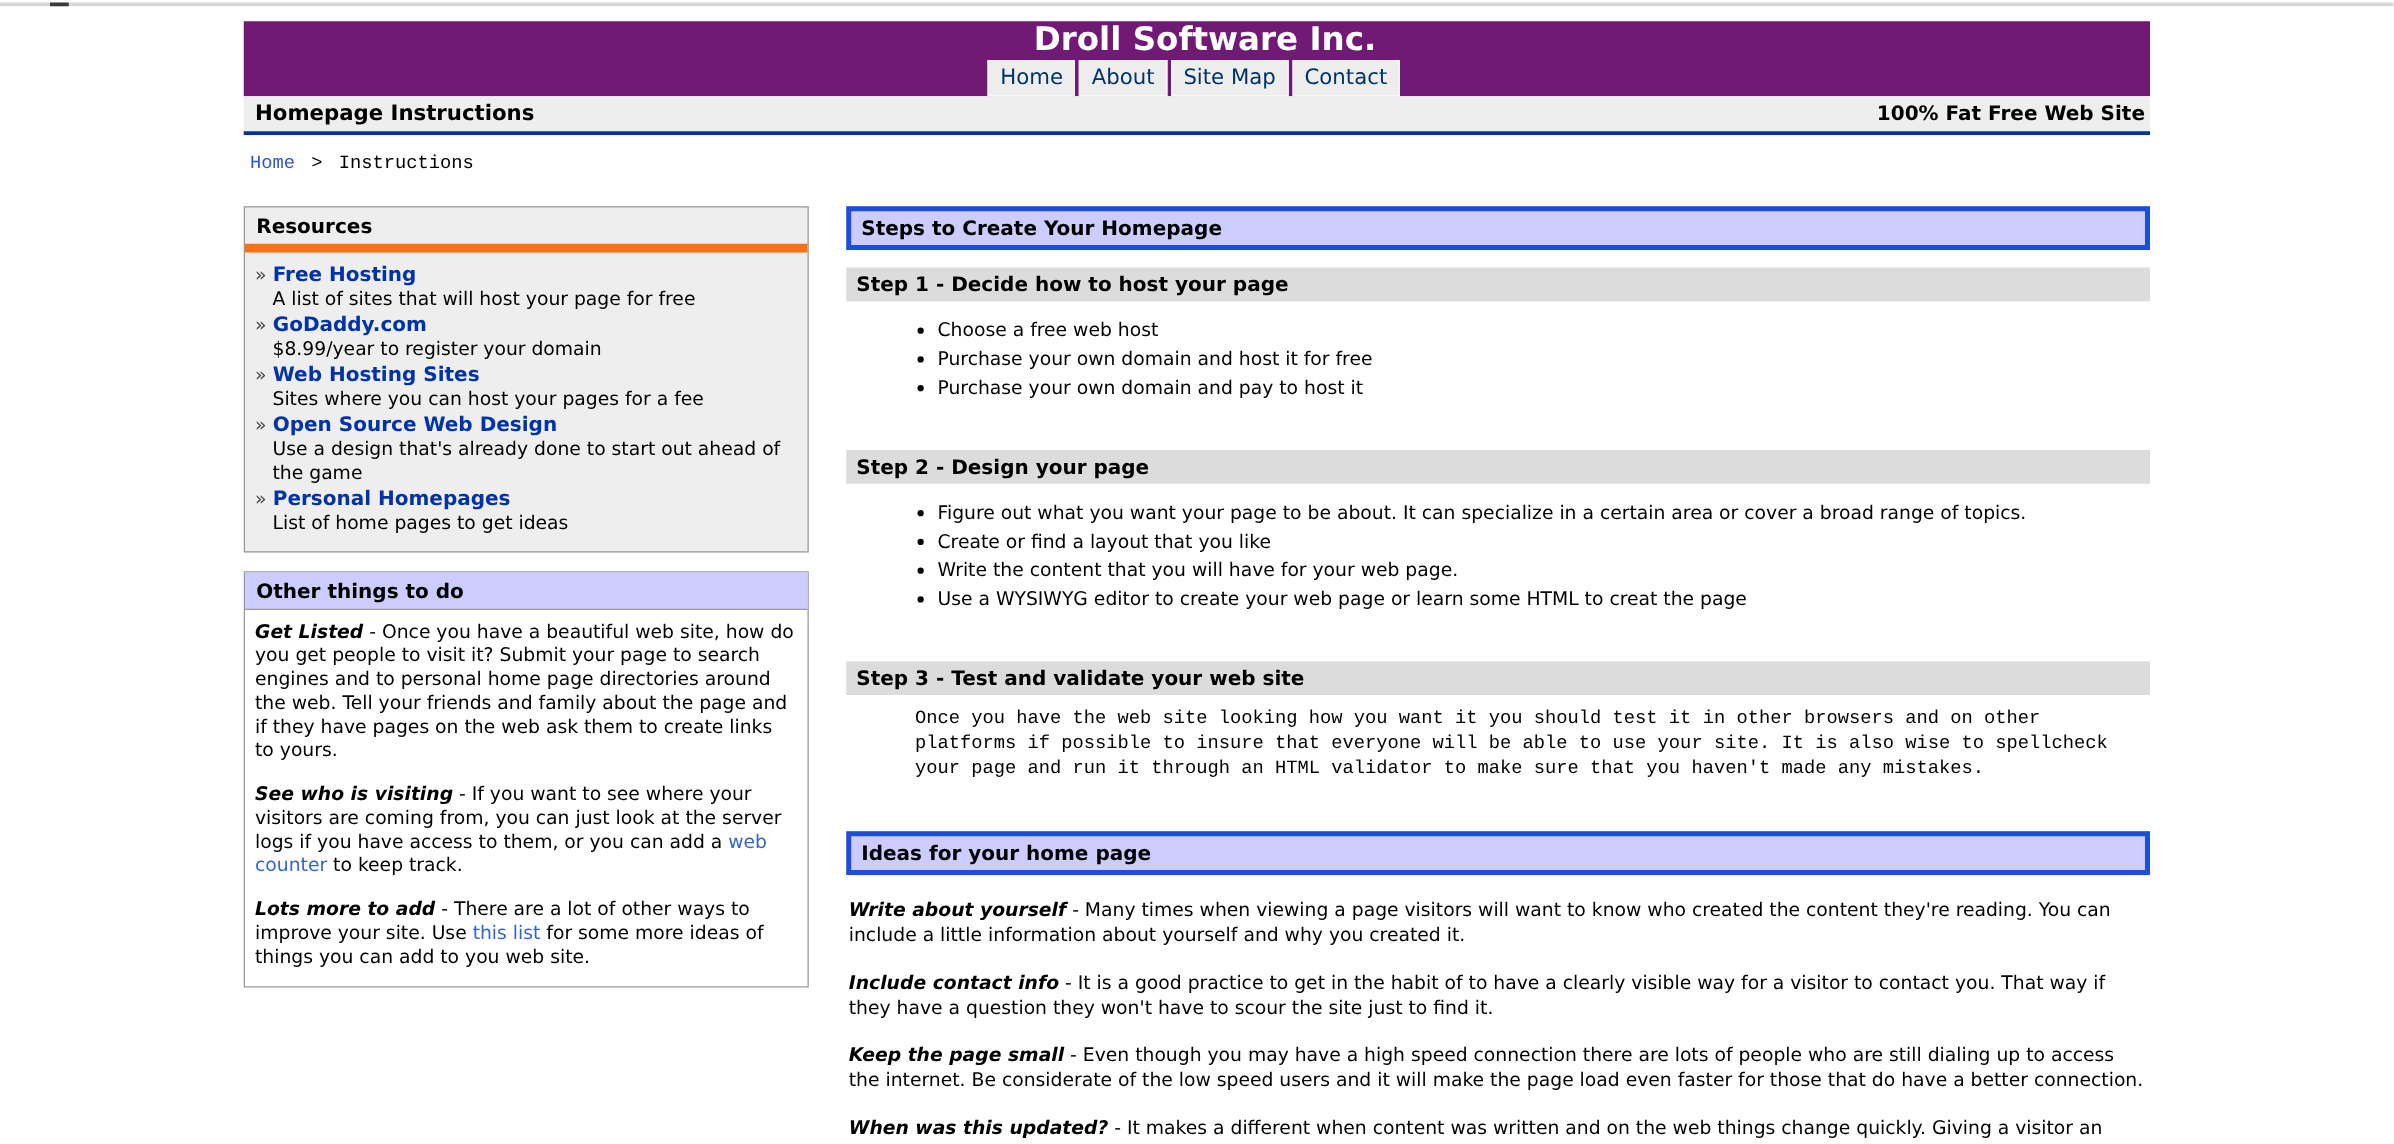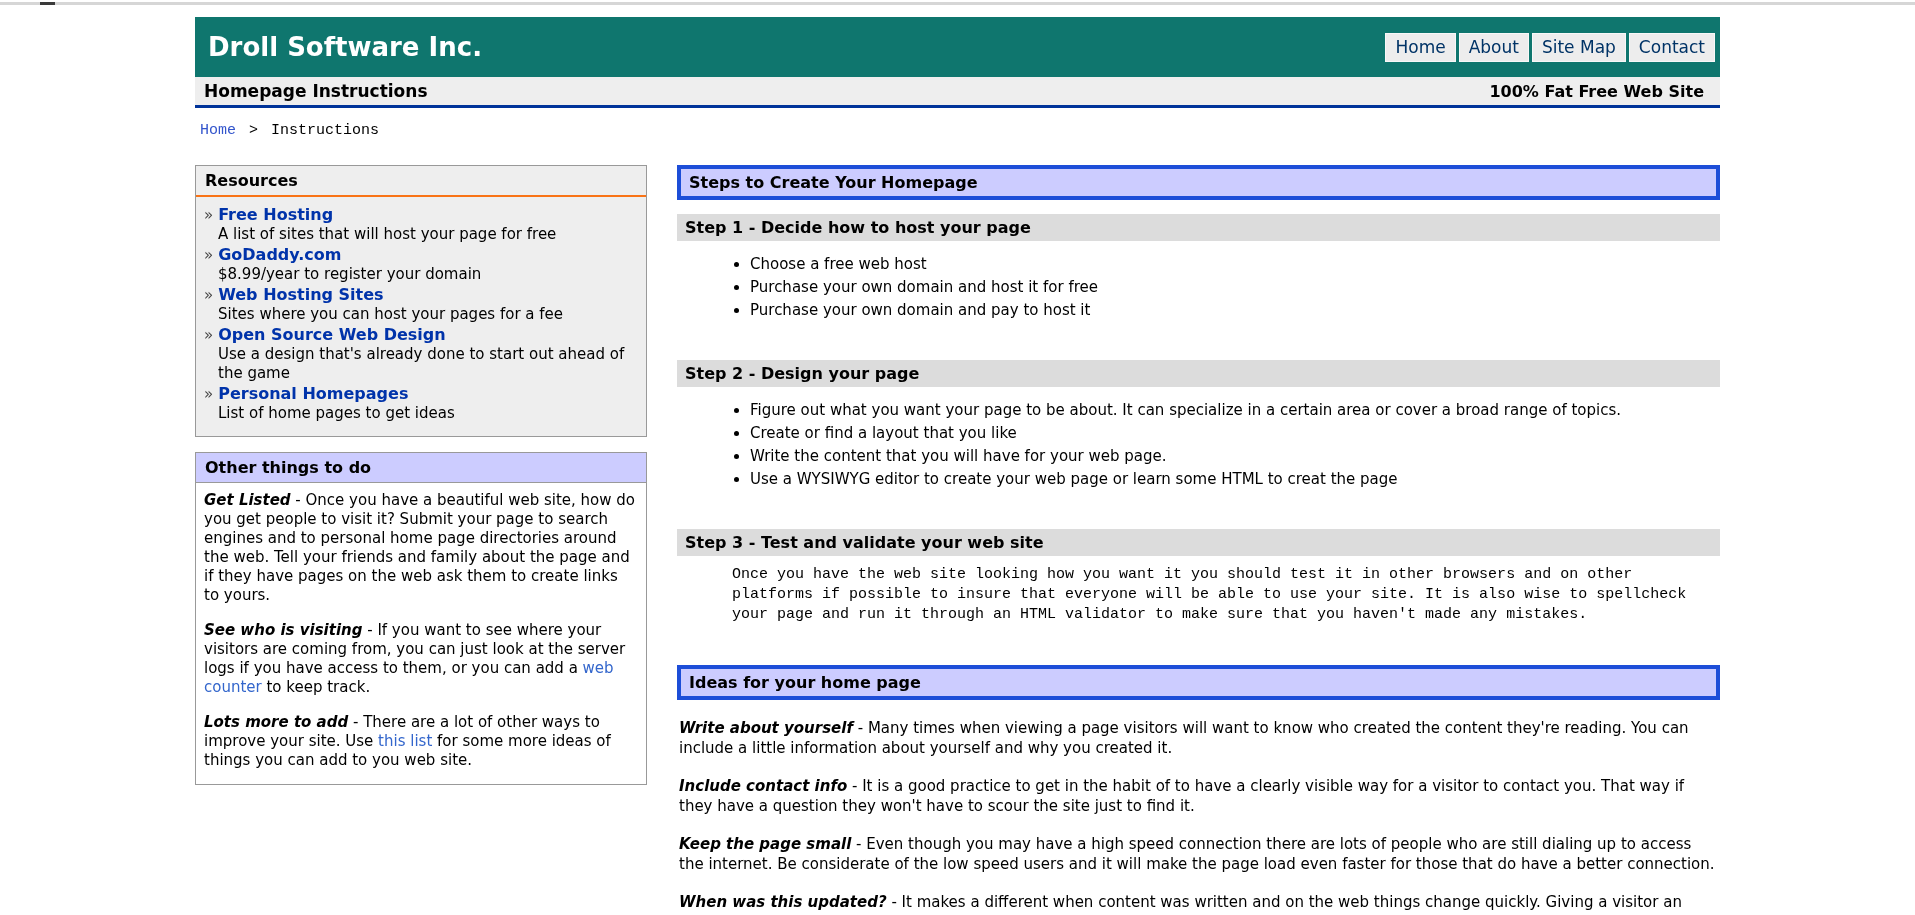--- a/index.html
+++ b/index.html
@@ -12,25 +12,26 @@
   }
   a { cursor: pointer; }
 
   .top-line { height: 3px; background: #d6d6d6; margin-top: 2px; position: relative; }
   .top-dash { position: absolute; left: 40px; top: 0; width: 15px; height: 3px; background: #3a3a3a; }
 
   .page { width: 1525px; margin: 12px auto 0 auto; }
 
   
   .masthead {
-    background: #0f766e;
+    background: #701a75;
     height: 60px;
     display: flex;
     justify-content: space-between;
     align-items: center;
+    flex-direction: column;
   }
   .site-title {
     color: #ffffff;
     font-weight: bold;
     font-size: 26px;
     padding-left: 13px;
     white-space: nowrap;
   }
   .nav { display: flex; gap: 3px; padding-right: 5px; }
   .nav-btn {
@@ -42,39 +43,39 @@
     text-decoration: none;
     white-space: nowrap;
   }
 
   
   .subheader {
     background: #eeeeee;
     border-bottom: 3px solid #003399;
     display: flex;
     justify-content: space-between;
-    align-items: center;
-    padding: 4px 16px 4px 9px;
+    align-items: flex-start;
+    padding: 4px 4px 4px 9px;
   }
   .page-title { font-weight: bold; font-size: 17px; }
   .tagline { font-weight: bold; font-size: 16px; }
 
   
   .breadcrumb { margin: 14px 0 0 5px; font-size: 15px; font-family: Liberation Mono, monospace; }
   .breadcrumb a { color: #3355cc; text-decoration: none; }
   .breadcrumb .sep { margin: 0 4px; }
 
   
   .columns { display: flex; align-items: flex-start; margin-top: 26px; }
   .left-col { flex: none; width: 452px; }
   .right-col { flex: 1; margin-left: 30px; }
 
   
   .panel { border: 1px solid #999; background: #eeeeee; font-size: 15px; }
-  .panel-title { font-weight: bold; font-size: 16px; padding: 5px 9px; border-bottom: 2px solid #f97316; }
+  .panel-title { font-weight: bold; font-size: 16px; padding: 5px 9px; border-bottom: 7px solid #f97316; }
   .res-list { padding: 8px 9px 12px 8px; }
   .res-marker { color: #444; margin-right: 5px; font-size: 15px; }
   .res-link { color: #0033aa; font-weight: bold; font-size: 16px; text-decoration: none; }
   .res-link-line { line-height: 20px; }
   .res-desc { margin: 0 0 1px 14px; line-height: 19px; }
 
   
   .other-panel { border: 1px solid #999; background: #ffffff; margin-top: 15px; font-size: 15px; }
   .other-title { background: #ccccff; font-weight: bold; font-size: 16px; padding: 5px 9px; border-bottom: 1px solid #999; }
   .other-body { padding: 8px 9px 10px 8px; }

